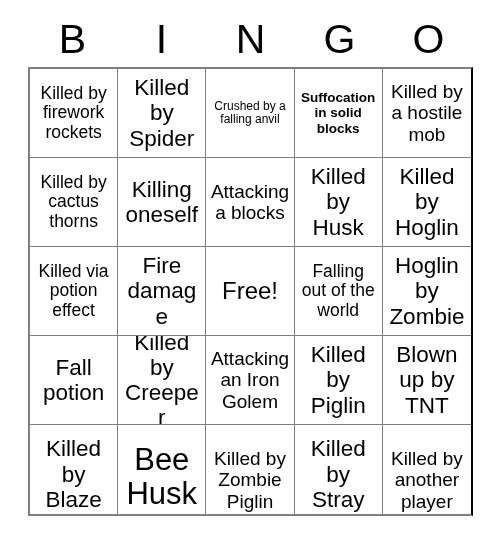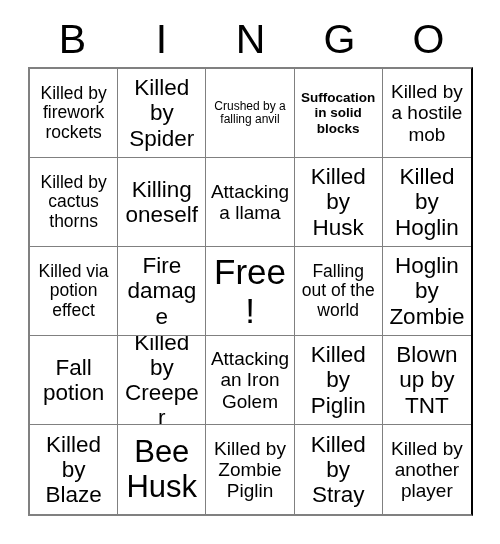--- a/index.html
+++ b/index.html
@@ -70,37 +70,37 @@
     border-bottom: 1.5px solid #808080;
     display: flex;
     align-items: center;
     justify-content: center;
     text-align: center;
     padding: 2px 4px;
     overflow: hidden;
     background: #ffffff;
   }
   .cell.col-last { border-right: none; }
-  .cell.row-last { border-bottom: none; }
+  .cell.row-last { border-bottom: none; align-items: flex-end; }
 
   .cell-text {
     display: block;
     width: 100%;
     line-height: 1.12;
     color: #000000;
     word-wrap: break-word;
   }
 
   
   .fs-xxs .cell-text { font-size: 13.5px; font-weight: bold; }
   .fs-xs  .cell-text { font-size: 12px; }
   .fs-sm  .cell-text { font-size: 17.5px; }
   .fs-md  .cell-text { font-size: 19px; }
   .fs-lg  .cell-text { font-size: 22.5px; }
-  .fs-xl  .cell-text { font-size: 35px; }
+  .fs-xl  .cell-text { font-size: 24px; }
   .fs-xxl .cell-text { font-size: 31px; }
 </style>
 </head>
 <body>
 
 <div id="card">
 
   <div id="header-row">
     <div class="header-letter">B</div>
     <div class="header-letter">I</div>
@@ -127,21 +127,21 @@
         <span class="cell-text">Killed by a hostile mob</span>
       </div>
 
     <div class="cell fs-sm">
         <span class="cell-text">Killed by cactus thorns</span>
       </div>
     <div class="cell fs-lg">
         <span class="cell-text">Killing oneself</span>
       </div>
     <div class="cell fs-md">
-        <span class="cell-text">Attacking a llama</span>
+        <span class="cell-text">Attacking a blocks</span>
       </div>
     <div class="cell fs-lg">
         <span class="cell-text">Killed by Husk</span>
       </div>
     <div class="cell col-last fs-lg">
         <span class="cell-text">Killed by Hoglin</span>
       </div>
 
     <div class="cell fs-sm">
         <span class="cell-text">Killed via potion effect</span>

